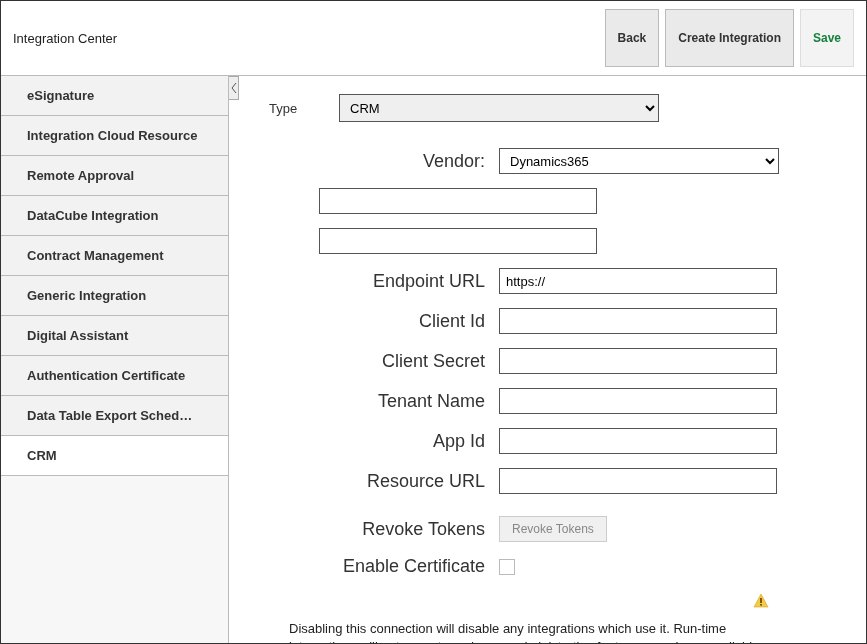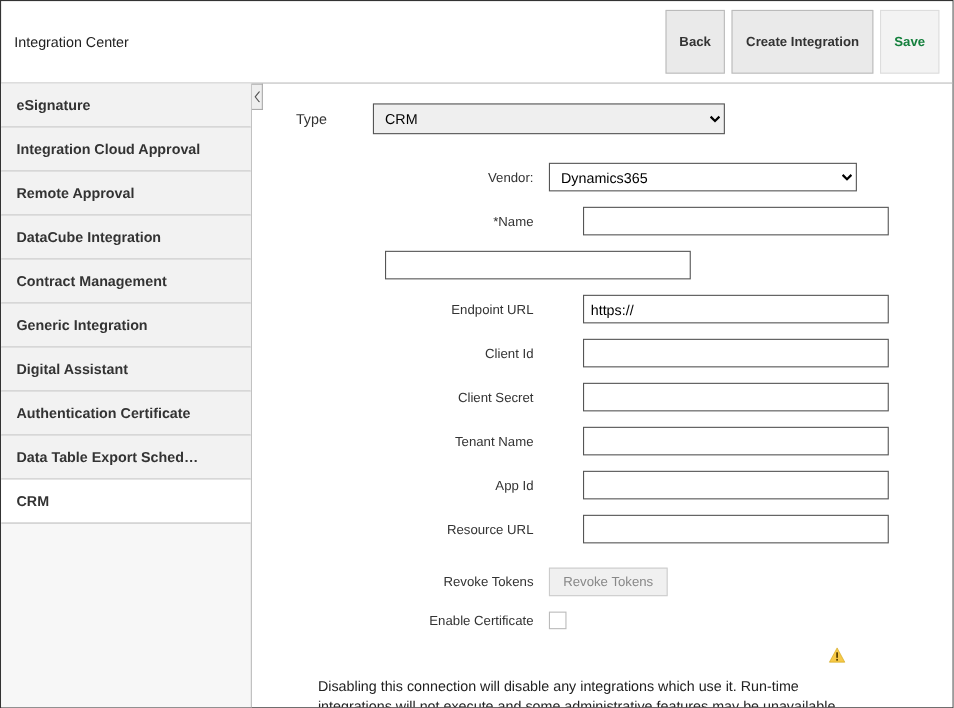--- a/index.html
+++ b/index.html
@@ -5,31 +5,31 @@
     * { box-sizing: border-box; margin: 0; padding: 0; }
     body { font-family: Arial, Helvetica, sans-serif; font-size: 13px; background: #fff; color: #333; }
     .frame { width: 867px; height: 644px; border: 1px solid #333; position: relative; overflow: hidden; }
     .header { display: flex; align-items: center; justify-content: space-between; padding: 8px 12px; border-bottom: 1px solid #bbb; }
     .header h1 { font-size: 13px; font-weight: 400; color: #222; }
     .header-buttons { display: flex; gap: 6px; }
     .btn { background: #eaeaea; border: 1px solid #bbb; padding: 21px 12px; font-size: 12px; font-weight: 700; color: #333; cursor: pointer; }
     .btn.disabled { color: #15803d; background: #f3f3f3; border-color: #ddd; cursor: default; }
     .body { display: flex; height: calc(100% - 42px); }
     .sidebar { width: 228px; border-right: 1px solid #bbb; background: #f7f7f7; overflow-y: auto; position: relative; }
-    .sidebar-item { padding: 12px 14px; border-bottom: 1px solid #bbb; font-weight: 700; font-size: 13px; cursor: pointer; white-space: nowrap; overflow: hidden; text-overflow: ellipsis; background: #f2f2f2; }
+    .sidebar-item { padding: 12px 26px; border-bottom: 1px solid #bbb; font-weight: 700; font-size: 13px; cursor: pointer; white-space: nowrap; overflow: hidden; text-overflow: ellipsis; background: #f2f2f2; }
     .sidebar-item.active { background: #fff; }
     .collapse-handle { position: absolute; left: 228px; top: 75px; width: 10px; height: 24px; background: #eee; border: 1px solid #aaa; border-left: none; display: flex; align-items: center; justify-content: center; cursor: pointer; z-index: 5; }
     .collapse-handle svg { width: 6px; height: 10px; }
     .main { flex: 1; padding: 18px 30px; overflow-y: auto; position: relative; }
     .row { display: flex; align-items: center; margin-bottom: 14px; }
-    .row .label { width: 180px; text-align: right; padding-right: 14px; font-size: 12px; color: #333; }
+    .row .label { width: 180px; text-align: right; padding-right: 14px; font-size: 18px; color: #333; }
     .row select,
     .row .text-input { height: 26px; border: 1px solid #555; padding: 2px 6px; font-size: 13px; background: #fff; }
     .row select.narrow { width: 280px; }
-    .row .text-input { width: 278px; margin-left: 31px; }
+    .row .text-input { width: 278px; }
     .type-row { display: flex; align-items: center; margin-bottom: 26px; margin-left: 10px; }
     .type-row .label { width: 60px; font-size: 13px; margin-right: 10px; }
     .type-row select { height: 28px; width: 320px; border: 1px solid #555; padding: 2px 6px; font-size: 13px; }
     .fields { margin-left: 60px; }
     .btn-sec { background: #f0f0f0; border: 1px solid #ccc; padding: 5px 12px; font-size: 12px; color: #888; cursor: pointer; }
     .checkbox { width: 16px; height: 16px; border: 1px solid #bbb; background: #fff; display: inline-block; }
     .warning { display: flex; align-items: flex-end; gap: 8px; margin-left: 30px; margin-top: 14px; max-width: 480px; flex-direction: column; }
     .warning-icon { flex-shrink: 0; margin-top: 2px; }
     .warning-text { font-size: 13px; line-height: 1.4; color: #222; }
   </style>
@@ -44,21 +44,21 @@
       <button class="btn">Back</button>
       <button class="btn">Create Integration</button>
       <button class="btn disabled">Save</button>
     </div>
   </div>
 
   <div class="body">
 
     <div class="sidebar">
       <div class="sidebar-item">eSignature</div>
-      <div class="sidebar-item">Integration Cloud Approval</div>
+      <div class="sidebar-item">Integration Cloud Resource</div>
       <div class="sidebar-item">Remote Approval</div>
       <div class="sidebar-item">DataCube Integration</div>
       <div class="sidebar-item">Contract Management</div>
       <div class="sidebar-item">Generic Integration</div>
       <div class="sidebar-item">Digital Assistant</div>
       <div class="sidebar-item">Authentication Certificate</div>
       <div class="sidebar-item">Data Table Export Sched…</div>
       <div class="sidebar-item active">CRM</div>
     </div>
 
@@ -82,21 +82,20 @@
       <div class="fields">
 
         <div class="row">
           <span class="label">Vendor:</span>
           <select class="narrow">
             <option>Dynamics365</option>
           </select>
         </div>
 
         <div class="row">
-          <span class="label">*Name</span>
           <input type="text" class="text-input" value="" style="">
         </div>
 
         <div class="row">
           <input type="text" class="text-input" value="" style="">
         </div>
 
         <div class="row">
           <span class="label">Endpoint URL</span>
           <input type="text" class="text-input" value="https://" style="">

